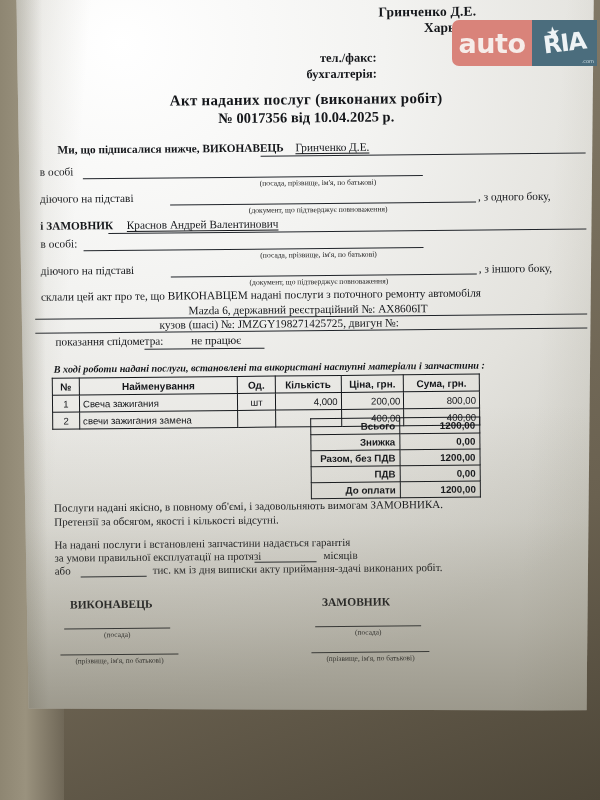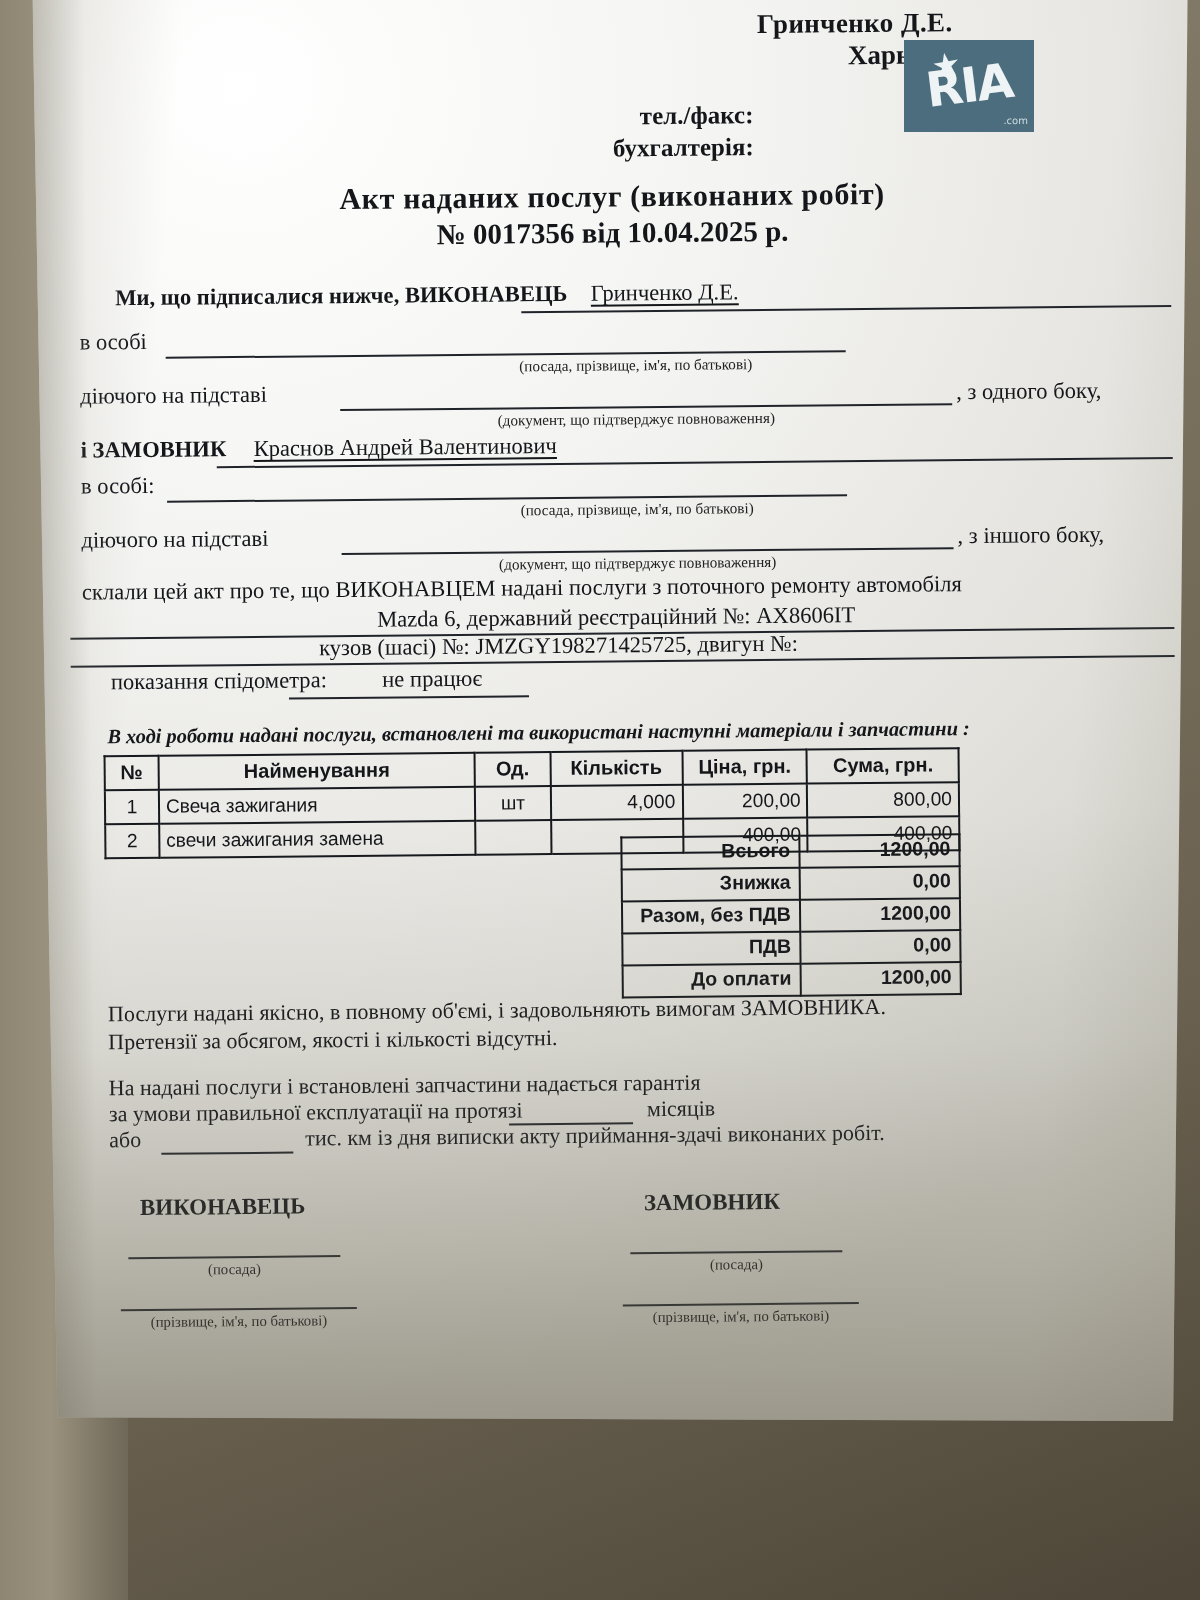--- a/index.html
+++ b/index.html
@@ -253,18 +253,19 @@
     <div class="sig-cap" style="left:34px;top:671px;width:126px;">(прізвище, ім'я, по батькові)</div>
     <div class="rule" style="left:289px;top:669px;width:118px;"></div>
     <div class="sig-cap" style="left:285px;top:671px;width:126px;">(прізвище, ім'я, по батькові)</div>
 
   </div>
   <div id="fold"></div>
   <div id="sheet-shade"></div>
 </div>
 
 <div id="wm">
+  <div id="wm-auto">auto</div>
   <div id="wm-ria">
     <span class="star">★</span>
     <span class="ria-txt">RIA</span>
     <span class="dotcom">.com</span>
   </div>
 </div>
 
 </body></html>

